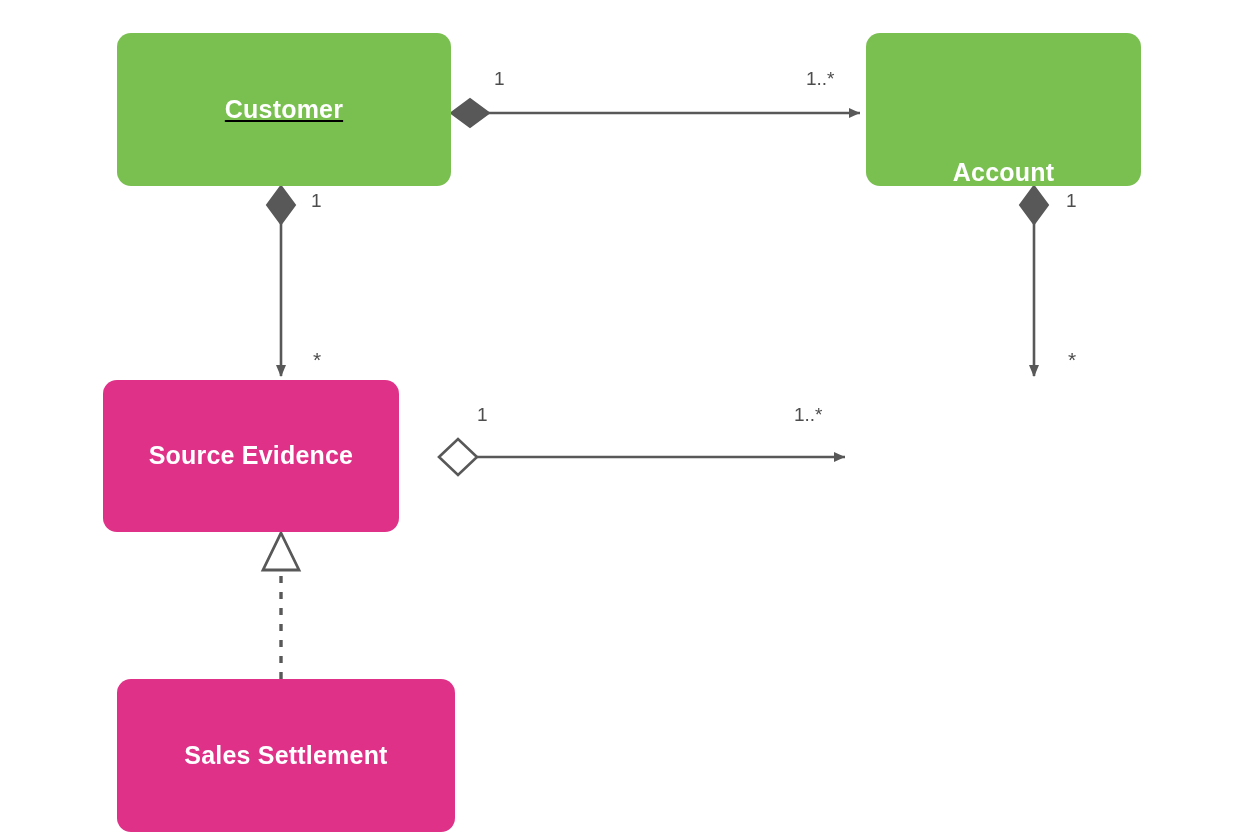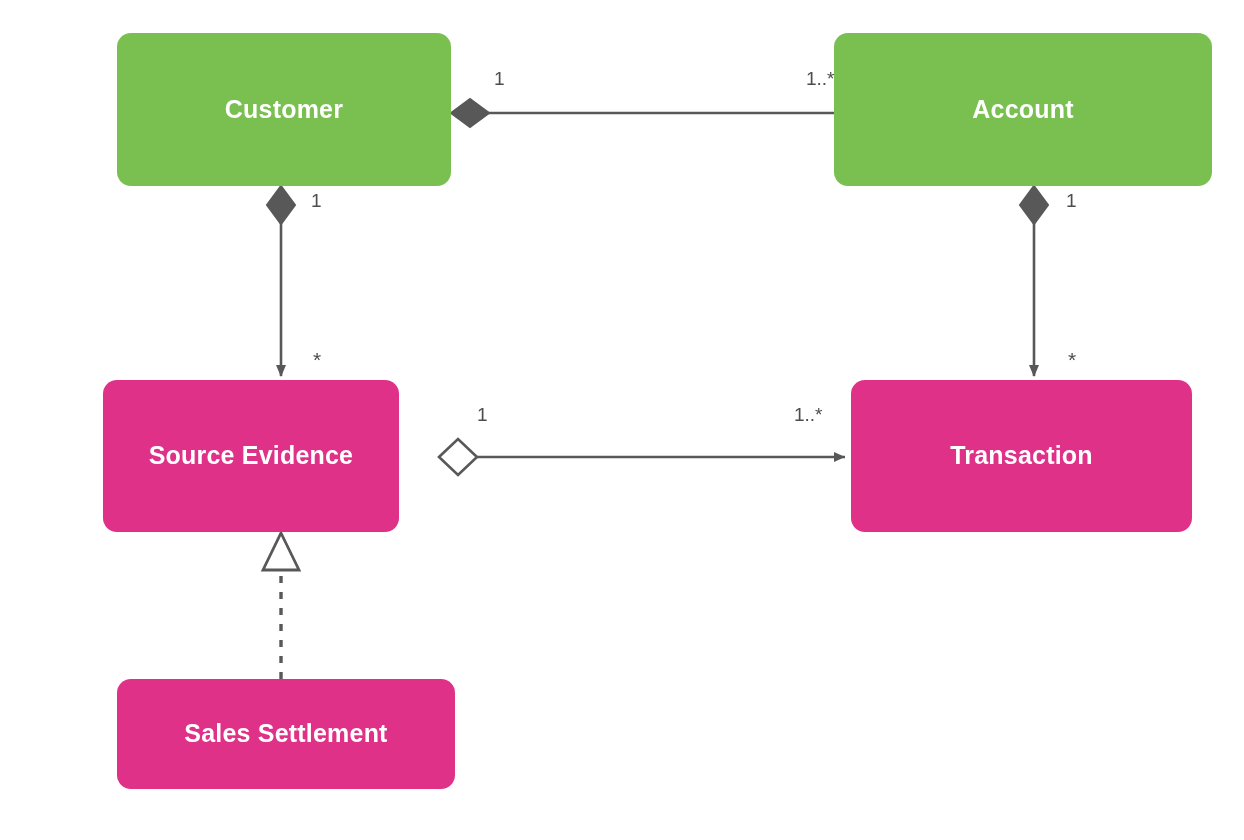--- a/index.html
+++ b/index.html
@@ -92,37 +92,34 @@
       <line x1="477" y1="457" x2="845" y2="457" stroke="#585858" stroke-width="2.6" marker-end="url(#openArrowRight)"></line>
       <polygon points="439,457 458,439 477,457 458,475" fill="#ffffff" stroke="#585858" stroke-width="2.6"></polygon>
     </g>
 
     <g>
       <line x1="281" y1="679" x2="281" y2="570" stroke="#585858" stroke-width="3.4" stroke-dasharray="7 9"></line>
       <polygon points="281,533 299,570 263,570" fill="#ffffff" stroke="#585858" stroke-width="2.8" stroke-linejoin="miter"></polygon>
     </g>
   </svg>
 
-  <div class="uml-class" style="left:117px; top:33px; width:334px; height:153px; background:#7AC051;">
+  <div class="uml-class" style="left:117px; top:33px; width:334px; height:153px; background:#7AC051;text-decoration:underline;">
     <span class="uml-class-label">Customer</span>
   </div>
 
-  <div class="uml-class" style="left:834px; top:33px; width:378px; height:153px; background:#7AC051;">
+  <div class="uml-class" style="left:866px; top:33px; width:275px; height:153px; background:#7AC051;align-items:flex-end;">
     <span class="uml-class-label">Account</span>
   </div>
 
   <div class="uml-class" style="left:103px; top:380px; width:296px; height:152px; background:#E03189;">
     <span class="uml-class-label">Source Evidence</span>
   </div>
 
-  <div class="uml-class" style="left:851px; top:380px; width:341px; height:152px; background:#E03189;">
-    <span class="uml-class-label">Transaction</span>
-  </div>
 
-  <div class="uml-class" style="left:117px; top:679px; width:338px; height:110px; background:#E03189;">
+  <div class="uml-class" style="left:117px; top:679px; width:338px; height:153px; background:#E03189;">
     <span class="uml-class-label">Sales Settlement</span>
   </div>
 
   <span class="edge-label" style="left:494px; top:68px;">1</span>
 
   <span class="edge-label" style="left:806px; top:68px;">1..*</span>
 
   <span class="edge-label" style="left:311px; top:190px;">1</span>
 
   <span class="edge-label" style="left:1066px; top:190px;">1</span>

